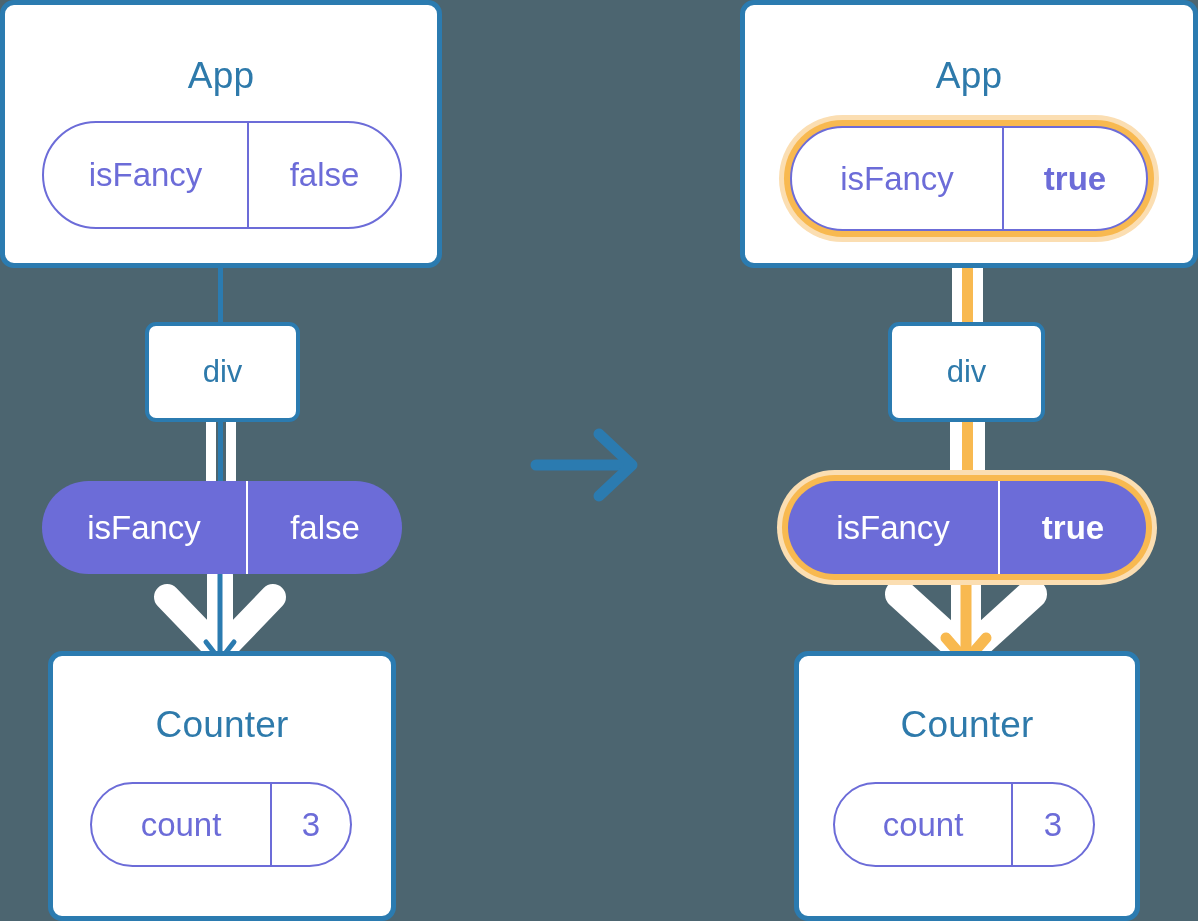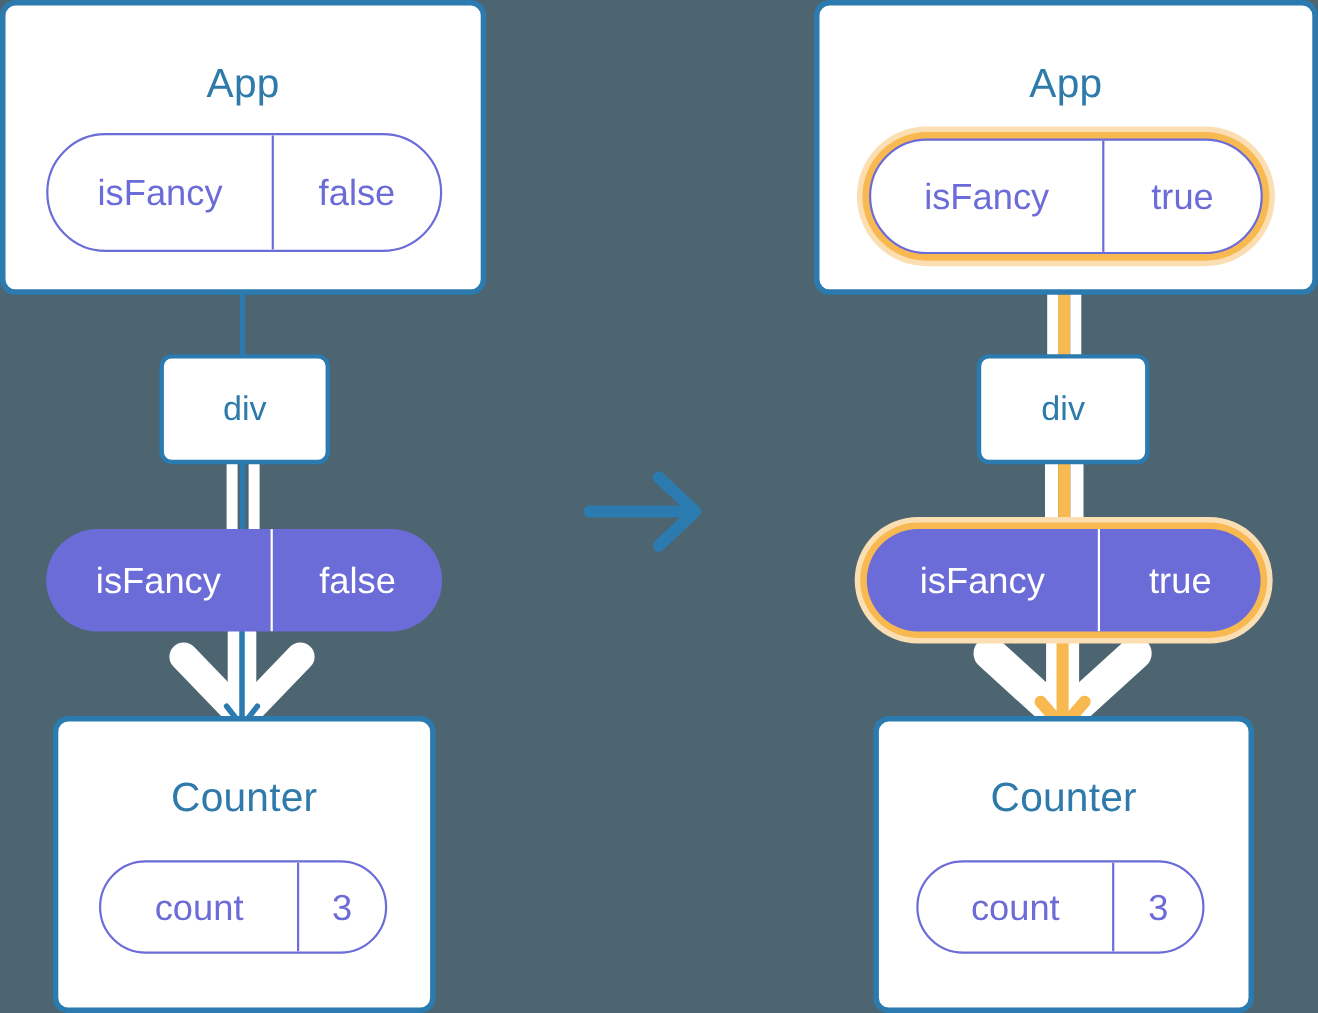--- a/index.html
+++ b/index.html
@@ -84,21 +84,21 @@
     background: #ffffff;
   }
   .pill.outline .seg { color: #6c6cd8; }
   .pill.outline .seg.key { border-right: 2px solid #6c6cd8; }
 
   
   .pill.filled { background: #6c6cd8; }
   .pill.filled .seg { color: #ffffff; }
   .pill.filled .seg.key { border-right: 2px solid #ffffff; }
 
-  .seg.bold { font-weight: normal; }
+  .seg.bold { font-weight: bold; }
 
   
   .app-pill       { left: 42px;  top: 121px; width: 360px; height: 108px; }
   .app-pill .key  { width: 205px; }
   .app-pill .val  { flex: 1; }
 
   .r-app-pill      { left: 790px; top: 126px; width: 358px; height: 105px; }
   .r-app-pill .key { width: 212px; }
   .r-app-pill .val { flex: 1; }
 

